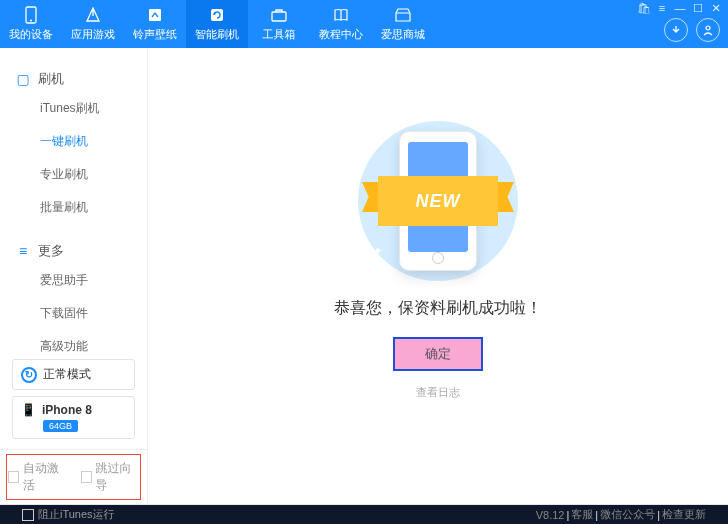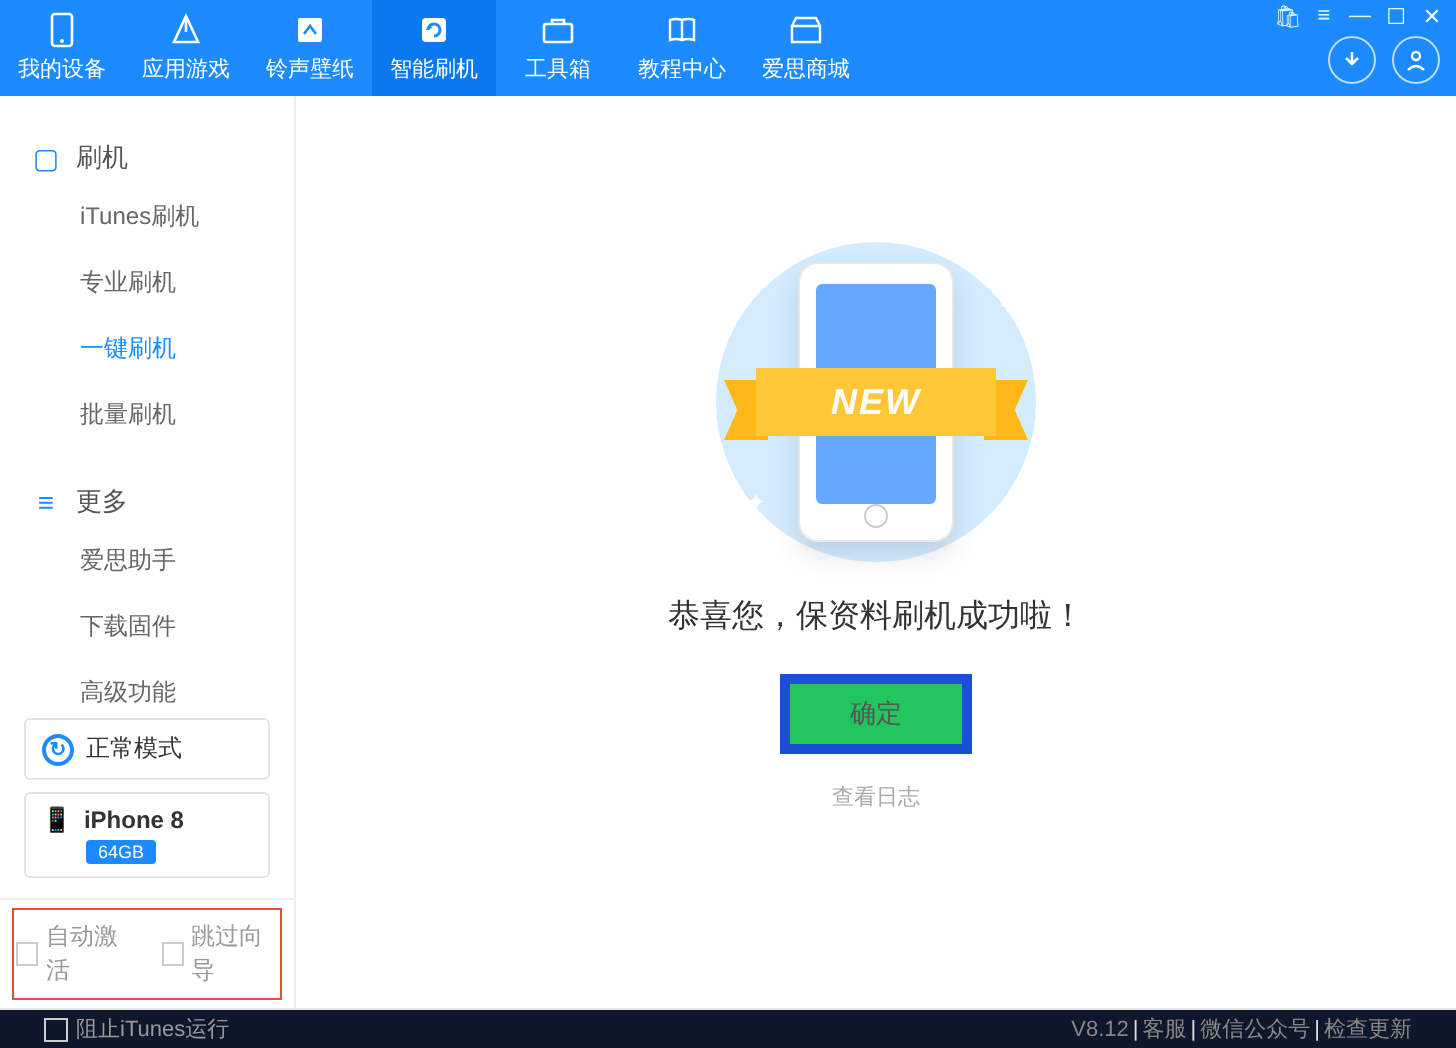--- a/index.html
+++ b/index.html
@@ -47,27 +47,27 @@
     .chk-box { width: 12px; height: 12px; border: 1px solid #ccc; }
     
     .main { flex: 1; display: flex; flex-direction: column; align-items: center; padding-top: 68px; background: #fff; }
     .hero { width: 210px; height: 170px; position: relative; display: flex; align-items: center; justify-content: center; }
     .circle-bg { width: 160px; height: 160px; background: #d3ecff; border-radius: 50%; position: absolute; }
     .spark { position: absolute; color: #fff; font-size: 12px; }
     .phone { width: 78px; height: 140px; background: #fff; border-radius: 10px; position: relative; z-index: 2; box-shadow: 0 6px 14px rgba(0,0,0,0.12); border: 1px solid #e8e8e8; }
     .phone::before { content: ""; position: absolute; top: 10px; left: 8px; right: 8px; bottom: 18px; background: #66a8ff; border-radius: 3px; }
     .phone::after { content: ""; position: absolute; bottom: 6px; left: 50%; transform: translateX(-50%); width: 10px; height: 10px; border: 1px solid #ccc; border-radius: 50%; }
     .ribbon { position: absolute; z-index: 3; width: 180px; height: 44px; display: flex; align-items: center; justify-content: center; }
-    .ribbon-body { width: 120px; height: 34px; background: #ffc637; display: flex; align-items: center; justify-content: center; color: #fff; font-weight: bold; font-style: italic; font-size: 18px; letter-spacing: 1px; position: relative; }
+    .ribbon-body { width: 120px; height: 50px; background: #ffc637; display: flex; align-items: center; justify-content: center; color: #fff; font-weight: bold; font-style: italic; font-size: 18px; letter-spacing: 1px; position: relative; }
     .ribbon-body::before, .ribbon-body::after { content: ""; position: absolute; top: 6px; width: 22px; height: 30px; background: #ffb817; z-index: -1; }
     .ribbon-body::before { left: -16px; clip-path: polygon(0 0, 100% 0, 100% 100%, 0 100%, 30% 50%); }
     .ribbon-body::after { right: -16px; clip-path: polygon(0 0, 100% 0, 70% 50%, 100% 100%, 0 100%); }
     
     .success-msg { margin-top: 12px; font-size: 16px; color: #333; }
-    .ok-btn { margin-top: 18px; padding: 6px 30px; border: 5px solid #1d4ed8; background: #22c55e; cursor: pointer; font-size: 13px; color: #555; }
+    .ok-btn { margin-top: 18px; padding: 6px 30px; border: 2px solid #1d4ed8; background: #f9a8d4; cursor: pointer; font-size: 13px; color: #555; }
     .view-log { margin-top: 14px; font-size: 11px; color: #aaa; cursor: pointer; }
     
     .statusbar { height: 20px; background: #0f172a; border-top: 1px solid #e6e6e6; display: flex; align-items: center; padding: 0 22px; font-size: 11px; color: #888; }
     .status-left { display: flex; align-items: center; gap: 4px; }
     .status-right { margin-left: auto; display: flex; align-items: center; gap: 2px; }
     .sep { color: #ddd; }
   </style>
 </head>
 <body>
 
@@ -158,22 +158,22 @@
 </div>
 
 <div class="body-wrap">
   <div class="sidebar">
     <div class="side-scroll">
       <div class="side-group-head">
         <span class="sg-icon">▢</span>
         <span>刷机</span>
       </div>
       <div class="side-sub">iTunes刷机</div>
+      <div class="side-sub active">一键刷机</div>
       <div class="side-sub">专业刷机</div>
-      <div class="side-sub active">一键刷机</div>
       <div class="side-sub">批量刷机</div>
 
       <div class="side-group-head side-spacer-group">
         <span class="sg-icon">≡</span>
         <span>更多</span>
       </div>
       <div class="side-sub">爱思助手</div>
       <div class="side-sub">下载固件</div>
       <div class="side-sub">高级功能</div>
     </div>

